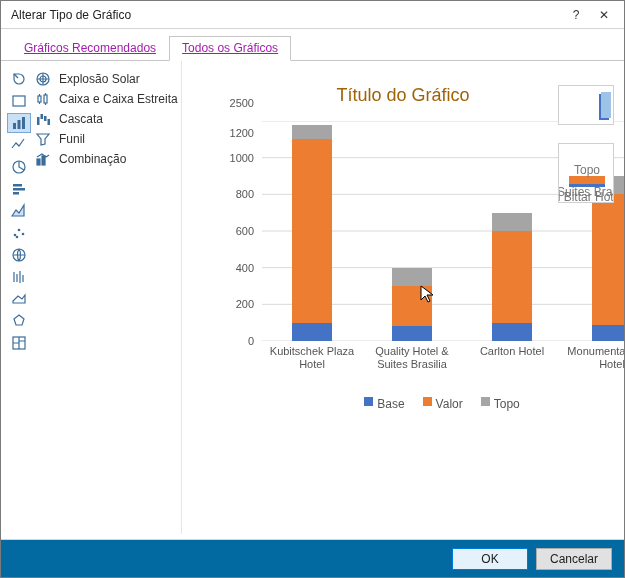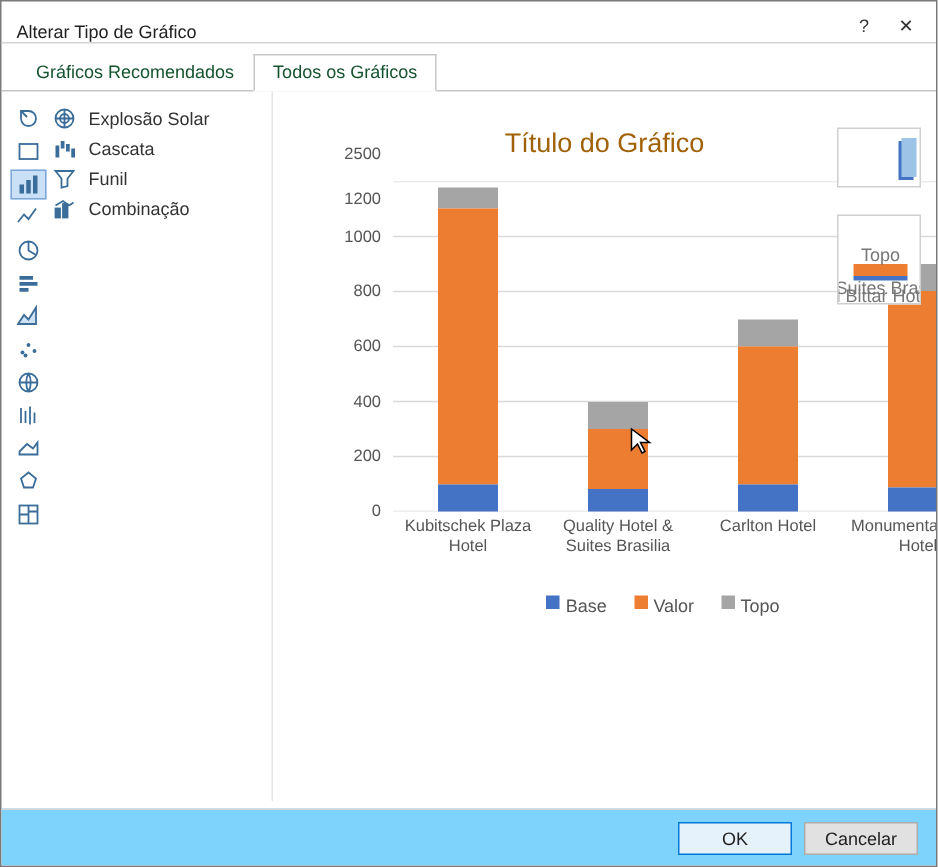--- a/index.html
+++ b/index.html
@@ -1,21 +1,21 @@
 <!DOCTYPE html>
 <html><head>
 <meta charset="utf-8">
 <style>
   * { box-sizing: border-box; margin: 0; padding: 0; font-family: "Segoe UI", Tahoma, sans-serif; font-size: 12px; }
   body { background: #fff; width: 625px; height: 578px; position: relative; border: 1px solid #7a7a7a; }
-  .titlebar { display:flex; align-items:flex-end; height:28px; padding:0 6px 0 10px; border-bottom:1px solid #d4d4d4;}
+  .titlebar { display:flex; align-items:center; height:28px; padding:0 6px 0 10px; border-bottom:1px solid #d4d4d4;}
   .titlebar .title { flex:1; color:#222; font-size:12px;}
   .titlebar .tbtn { width:28px; height:22px; display:flex; align-items:center; justify-content:center; color:#333;}
   .tabs { display:flex; height:26px; margin-top:6px; padding-left:10px; border-bottom:1px solid #c6c6c6;}
-  .tab { padding:4px 12px 5px 12px; color:#14532d; cursor:default; position:relative; top:1px; border:1px solid transparent; }
+  .tab { padding:4px 12px 5px 12px; color:#a21caf; cursor:default; position:relative; top:1px; border:1px solid transparent;text-decoration:underline; }
   .tab.active { background:#fff; border:1px solid #c6c6c6; border-bottom:1px solid #fff;}
   .workarea { display:flex; height:473px;}
   .iconlist { width:28px; display:flex; flex-direction:column; align-items:center; padding-top:8px; gap:2px; margin-left:4px;}
   .iconlist .ibtn { width:24px; height:20px; display:flex; align-items:center; justify-content:center; color:#3b6d9a;}
   .iconlist .ibtn.selected { background:#c9e0f7; border:1px solid #7aa7d6; }
   .textlist { width:150px; padding-top:8px;}
   .textlist .item { display:flex; align-items:center; gap:8px; height:20px; padding-left:2px; color:#333; cursor:default;}
   .textlist .item svg { color:#3b6d9a; }
   .preview { flex:1; position:relative; border-left:1px solid #e5e5e5; margin-left:-2px;}
   .chart-title { text-align:center; font-size:18px; color:#a16207; margin-top:24px;}
@@ -27,21 +27,21 @@
   .seg-base{ background:#4472c4; width:100%;}
   .seg-valor{ background:#ed7d31; width:100%;}
   .seg-topo{ background:#a5a5a5; width:100%;}
   .xlabel { position:absolute; top:224px; width:100px; text-align:center; color:#555; font-size:11px; line-height:1.15;}
   .legend { position:absolute; top:276px; left:0; width:100%; display:flex; justify-content:center; gap:18px;}
   .legend .lg { display:flex; align-items:flex-start; gap:4px; font-size:11px; color:#555;}
   .swatch { width:9px; height:9px;}
   .thumbs { position:absolute; right:8px; top:24px; width:58px; display:flex; flex-direction:column; gap:18px;}
   .thumb { width:56px; height:40px; border:1px solid #d0d0d0; background:#fff; position:relative; overflow:hidden;}
   .cursor { position:absolute; left:238px; top:224px; pointer-events:none;}
-  .footer { position:absolute; bottom:0; left:0; right:0; height:38px; display:flex; justify-content:flex-end; align-items:center; gap:8px; padding-right:12px; border-top:1px solid #d4d4d4; background:#7dd3fc;}
+  .footer { position:absolute; bottom:0; left:0; right:0; height:38px; display:flex; justify-content:flex-end; align-items:center; gap:8px; padding-right:12px; border-top:1px solid #d4d4d4; background:#0369a1;}
   .btn { min-width:76px; height:22px; border:1px solid #adadad; background:#e1e1e1; color:#222; cursor:default;}
   .btn.primary { border:1px solid #0078d7; background:#e5f1fb;}
 </style>
 </head>
 <body>
 
 <div class="titlebar">
   <div class="title">Alterar Tipo de Gráfico</div>
   <div class="tbtn">?</div>
   <div class="tbtn">✕</div>
@@ -133,20 +133,28 @@
   </div>
 
   <div class="textlist">
     <div class="item">
       <svg width="16" height="16" viewBox="0 0 16 16" fill="none" stroke="currentColor" stroke-width="1.2">
           <circle cx="8" cy="8" r="3"></circle>
           <circle cx="8" cy="8" r="6"></circle>
           <path d="M8 2v12M2 8h12"></path>
         </svg>
       <span>Explosão Solar</span>
+    </div>
+    <div class="item">
+      <svg width="16" height="16" viewBox="0 0 16 16" fill="none" stroke="currentColor" stroke-width="1.2">
+          <rect x="3" y="5" width="3" height="6"></rect>
+          <rect x="9" y="4" width="3" height="8"></rect>
+          <path d="M4.5 3v2M4.5 11v2M10.5 2v2M10.5 12v2"></path>
+        </svg>
+      <span>Caixa e Caixa Estreita</span>
     </div>
     <div class="item">
       <svg width="16" height="16" viewBox="0 0 16 16" fill="currentColor">
           <rect x="2" y="6" width="2.5" height="8"></rect>
           <rect x="5.5" y="3" width="2.5" height="5"></rect>
           <rect x="9" y="5" width="2.5" height="5"></rect>
           <rect x="12.5" y="8" width="2.5" height="6"></rect>
         </svg>
       <span>Cascata</span>
     </div>

